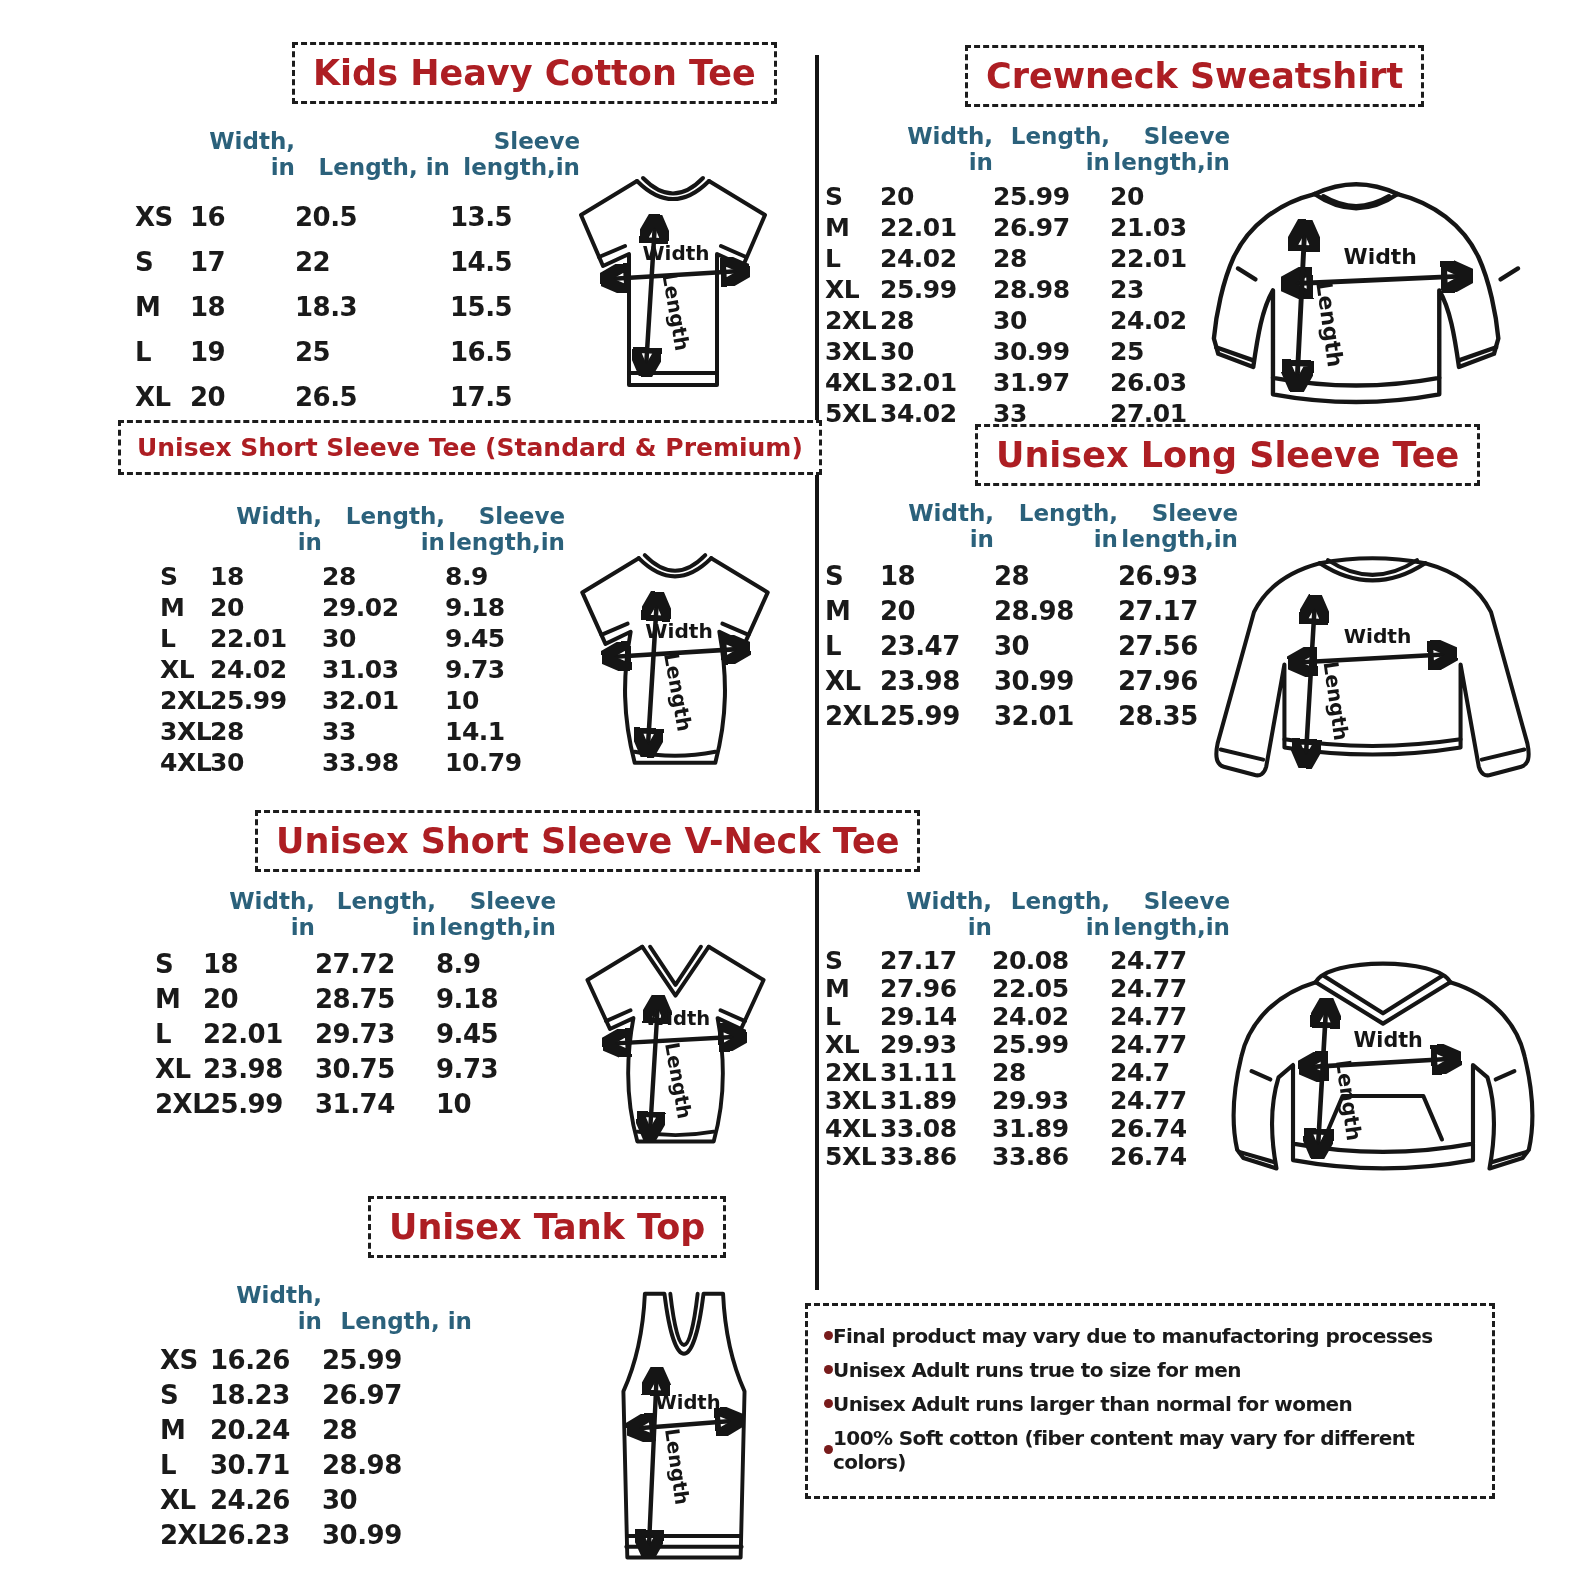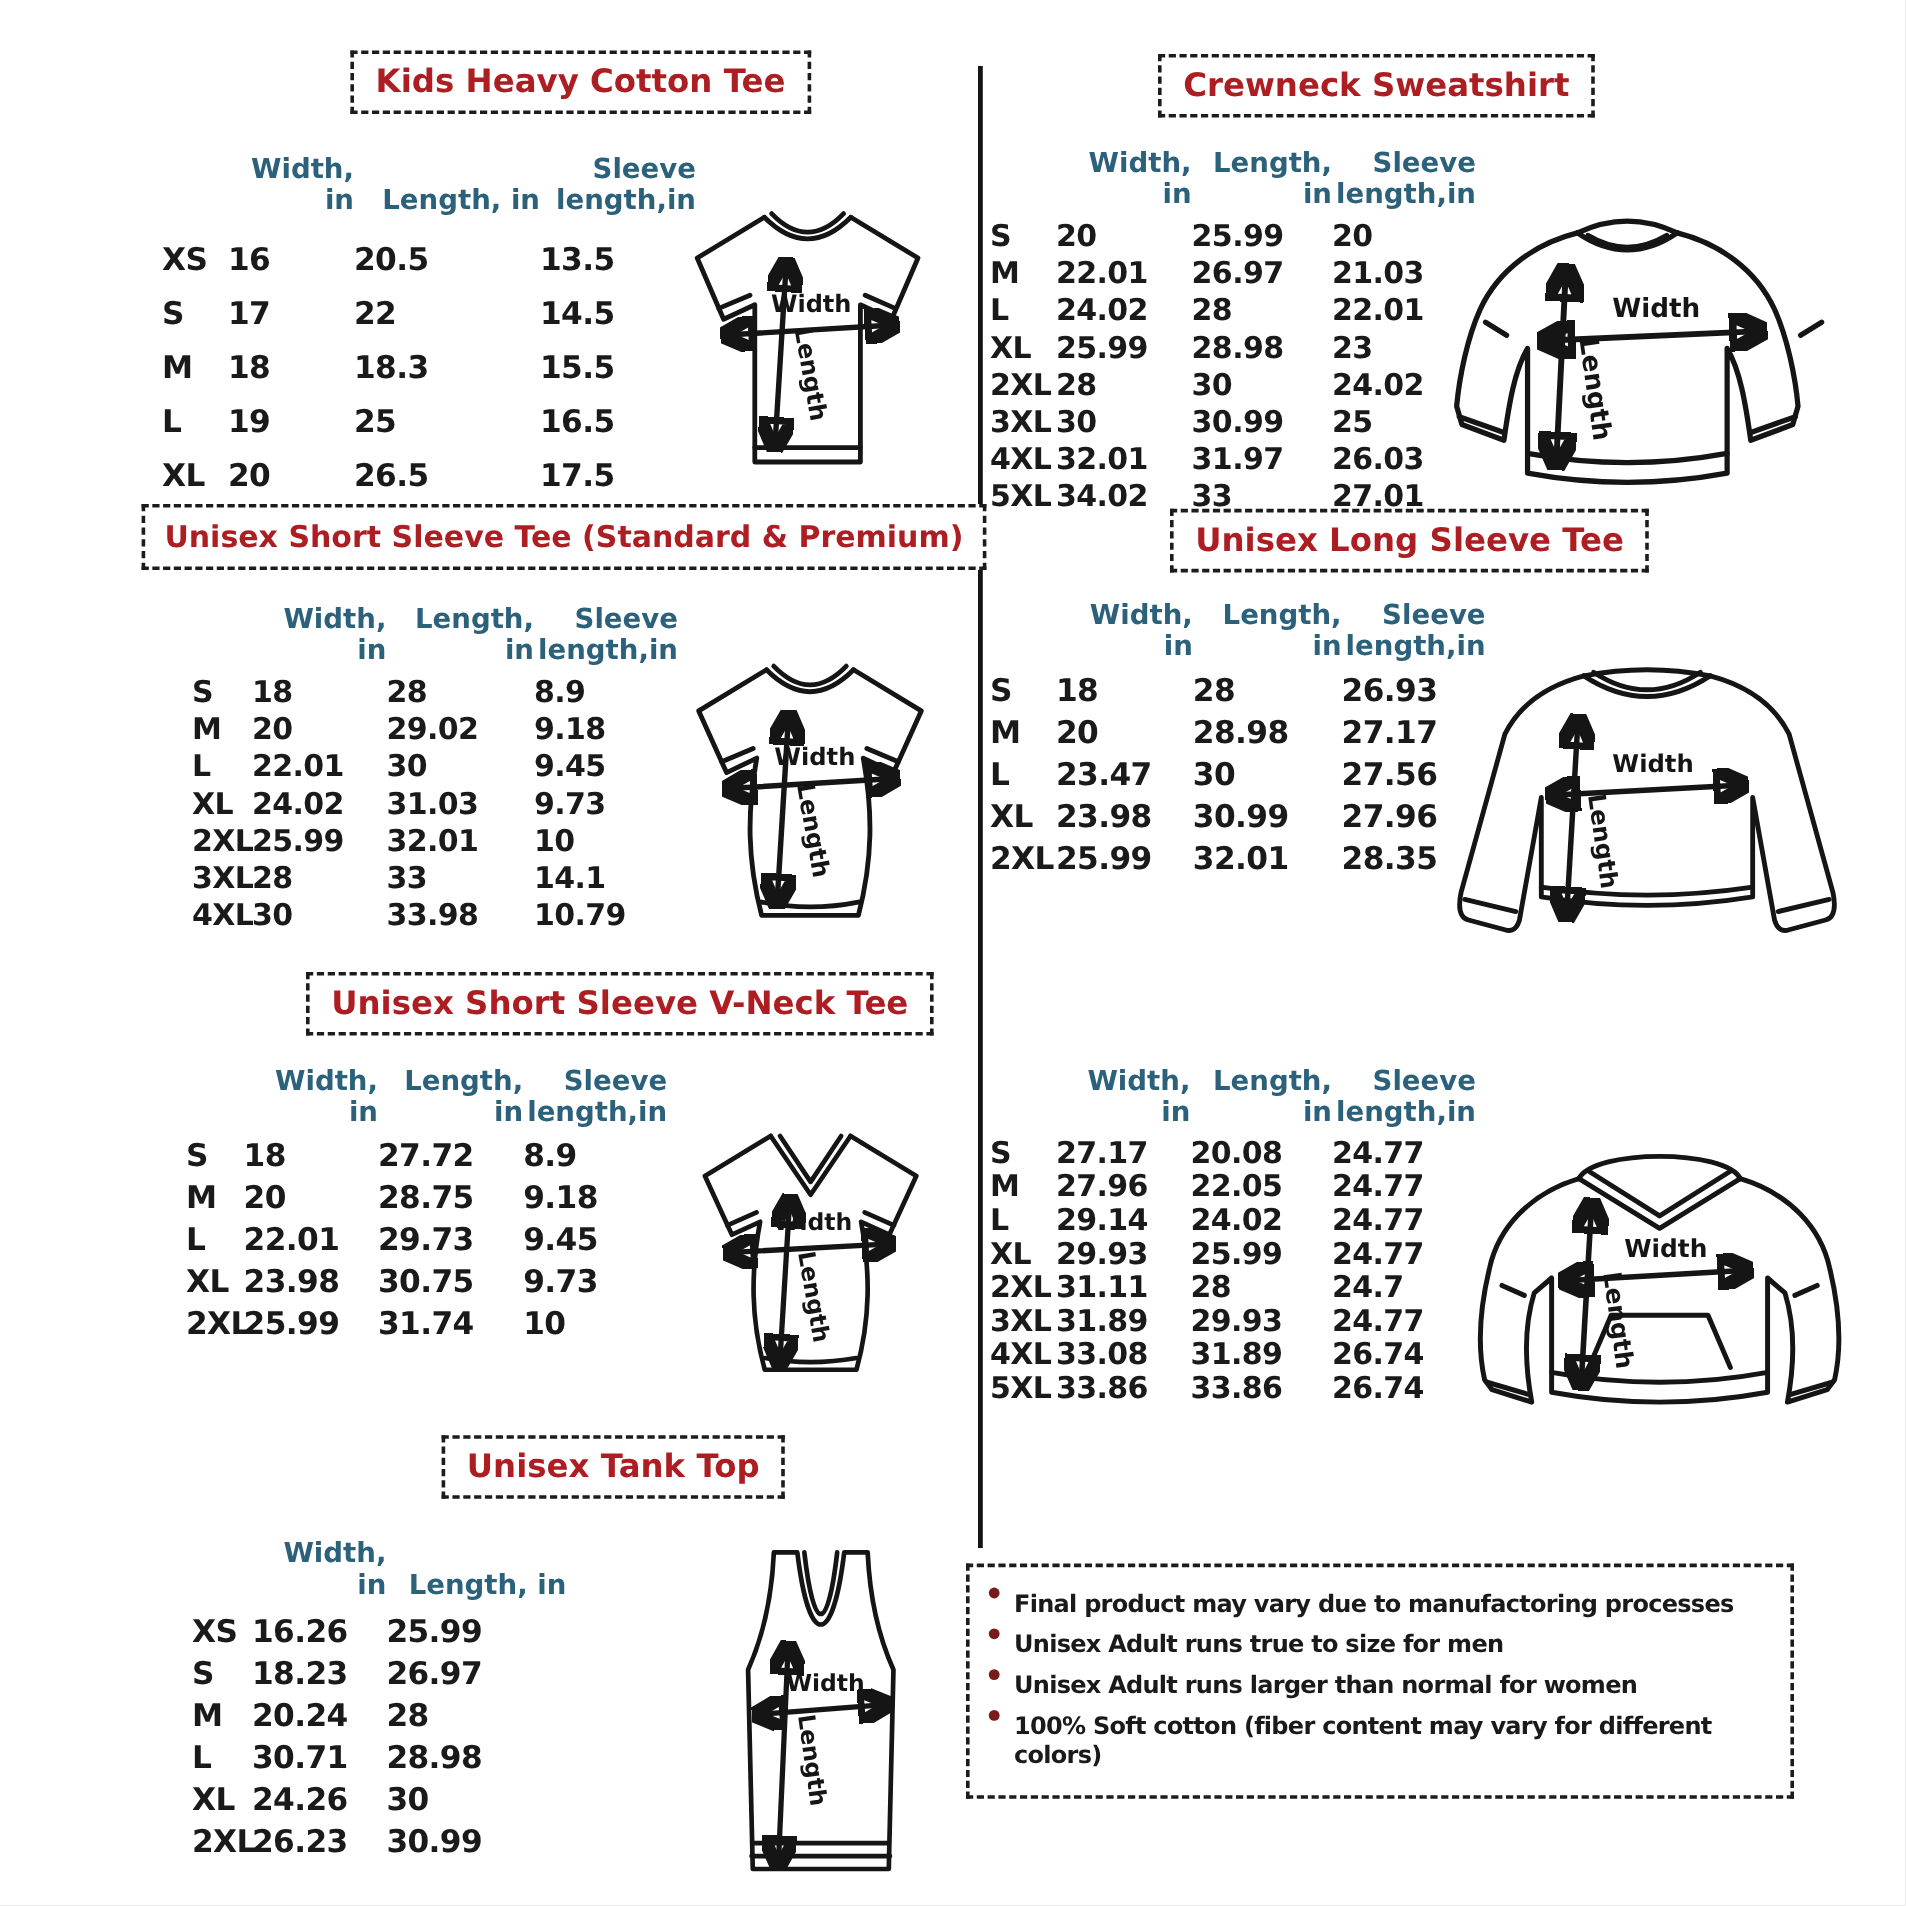--- a/index.html
+++ b/index.html
@@ -2,21 +2,21 @@
 <html style="--title-red: #ad1e23; --header-blue: #2b617b; --text: #1a1a1a; --bullet: #781b1b;"><head>
 <meta charset="utf-8">
 <style>
   *{margin:0;padding:0;box-sizing:border-box}
   html,body{background:#ddd}
   #canvas{position:relative;width:1588px;height:1588px;background:#ffffff;
           font-family:"DejaVu Sans",sans-serif;overflow:hidden;color:var(--text,#1a1a1a)}
   .divider{position:absolute;left:815px;top:55px;width:4px;height:1235px;background:#141414}
 
   .title{position:absolute;display:inline-block;border:3px dashed #1c1c1c;background:#fff;
-         padding:8px 18px;font-size:27px;font-weight:700;white-space:nowrap;color:var(--title-red,#ad1e23)}
+         padding:8px 18px;font-size:35px;font-weight:700;white-space:nowrap;color:var(--title-red,#ad1e23)}
   .title-long{font-size:25px;padding:10px 16px}
 
   .table{position:absolute}
   .thead,.trow{display:grid;grid-template-columns:var(--cols)}
   .thead{align-items:end;min-height:72px;margin-bottom:6px}
   .hcell{text-align:right;font-weight:700;font-size:23px;line-height:26px;white-space:pre-line;
          color:var(--header-blue,#2b617b)}
   .trow{align-items:center}
   .cell{font-weight:700;font-size:26px;letter-spacing:-0.5px;color:var(--text,#1a1a1a)}
 
@@ -42,21 +42,21 @@
   .sec-tank .trow{height:35px}
 
   .diagram{position:absolute}
   .diagram path,.diagram line{stroke:#151515;fill:none;stroke-width:4;stroke-linecap:round;stroke-linejoin:round}
   .diagram path.fillwhite{fill:#fff}
   .diagram line.arrow{stroke-width:4.5}
   .diagram text{font:700 20px "DejaVu Sans",sans-serif;fill:#151515;stroke:none}
 
   .notes{position:absolute;left:805px;top:1303px;width:690px;border:3px dashed #1c1c1c;
          background:#fff;padding:18px 22px 12px 16px}
-  .note{display:flex;align-items:flex-start;gap:12px;margin-bottom:10px}
+  .note{display:flex;align-items:center;margin-bottom:10px}
   .bullet{width:9px;height:9px;border-radius:50%;background:var(--bullet,#781b1b);flex:none;transform:translateY(-1px)}
   .note-text{font-size:20px;font-weight:700;letter-spacing:-0.6px;color:var(--text,#1a1a1a)}
 </style>
 </head>
 <body>
 
 <div id="canvas">
 
   <div class="divider"></div>
 

